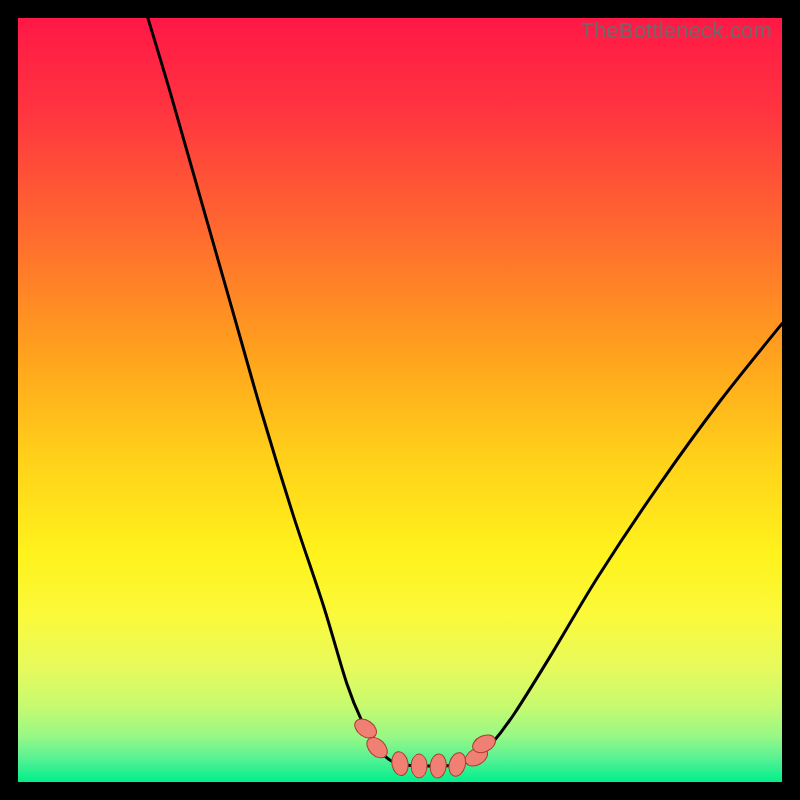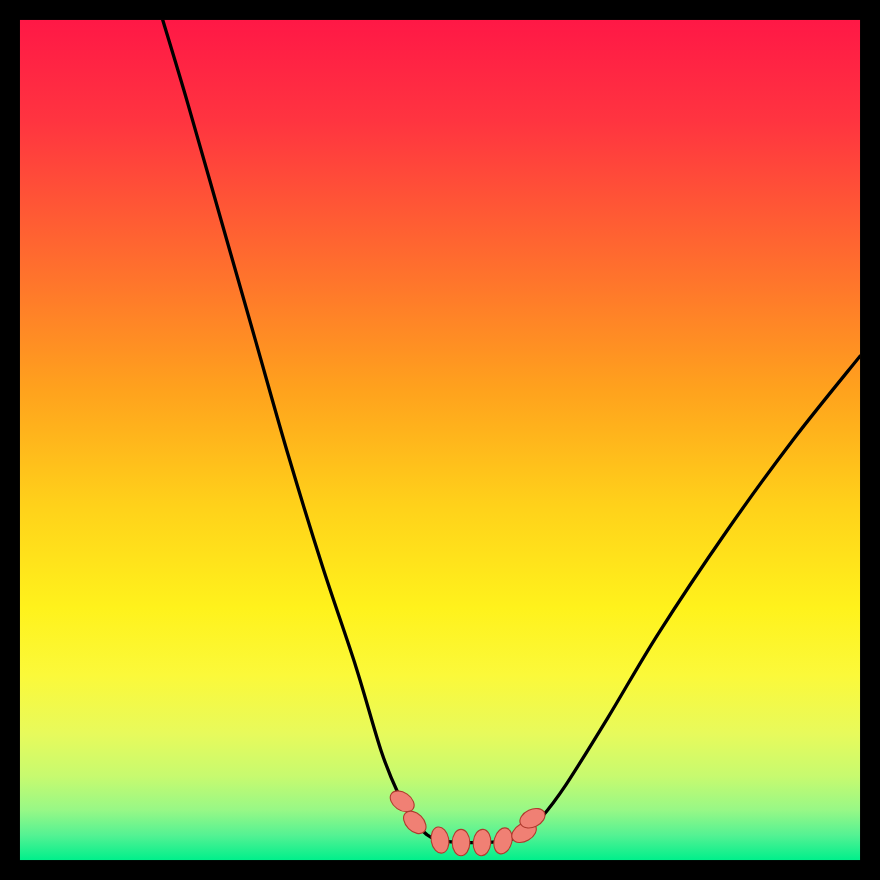--- a/index.html
+++ b/index.html
@@ -65,13 +65,14 @@
         <ellipse cx="347.62" cy="710.52" rx="8" ry="12" transform="rotate(-55 347.62 710.52)" fill="#f08074" stroke="#b03a2e" stroke-width="1"></ellipse>
         <ellipse cx="359.08" cy="729.62" rx="8" ry="12" transform="rotate(-45 359.08 729.62)" fill="#f08074" stroke="#b03a2e" stroke-width="1"></ellipse>
         <ellipse cx="382" cy="745.664" rx="8" ry="12" transform="rotate(-10 382 745.664)" fill="#f08074" stroke="#b03a2e" stroke-width="1"></ellipse>
         <ellipse cx="401.1" cy="747.956" rx="8" ry="12" transform="rotate(0 401.1 747.956)" fill="#f08074" stroke="#b03a2e" stroke-width="1"></ellipse>
         <ellipse cx="420.20000000000005" cy="747.956" rx="8" ry="12" transform="rotate(5 420.20000000000005 747.956)" fill="#f08074" stroke="#b03a2e" stroke-width="1"></ellipse>
         <ellipse cx="439.29999999999995" cy="746.428" rx="8" ry="12" transform="rotate(15 439.29999999999995 746.428)" fill="#f08074" stroke="#b03a2e" stroke-width="1"></ellipse>
         <ellipse cx="458.4" cy="738.788" rx="8" ry="12" transform="rotate(60 458.4 738.788)" fill="#f08074" stroke="#b03a2e" stroke-width="1"></ellipse>
         <ellipse cx="466.03999999999996" cy="725.8" rx="8" ry="12" transform="rotate(65 466.03999999999996 725.8)" fill="#f08074" stroke="#b03a2e" stroke-width="1"></ellipse>
       </g>
   </svg>
+  <div class="watermark">TheBottleneck.com</div>
 </div>
 
 </body></html>

